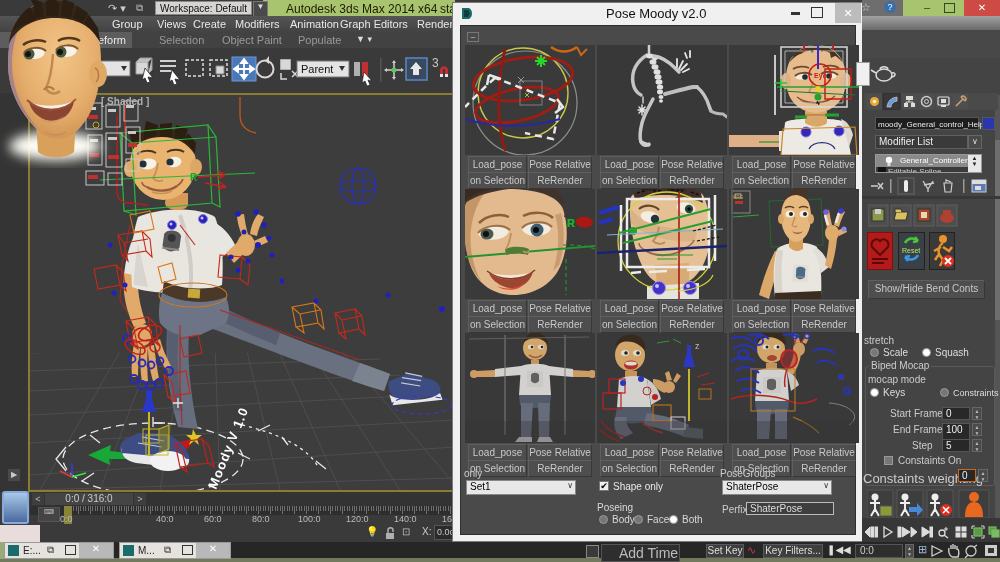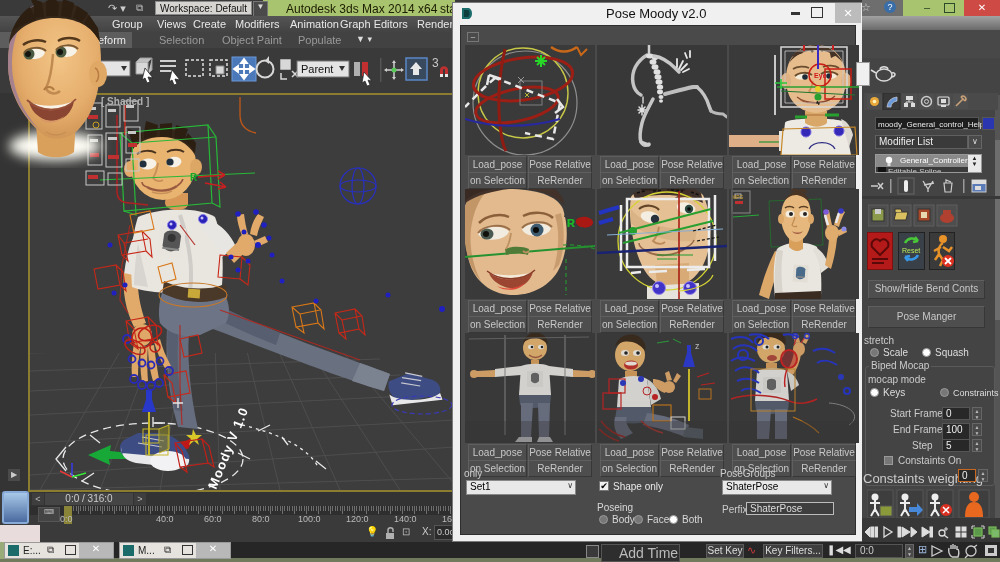--- a/index.html
+++ b/index.html
@@ -1221,21 +1221,20 @@
   <div class="a" style="left:67px;top:232px;width:26px;height:38px;background:#3a3a3a;border:1px solid #222;box-sizing:border-box;">
     <svg width="24" height="36" viewBox="0 0 24 36">
       <circle cx="13" cy="6" r="4" fill="#e8922a"></circle>
       <path d="M13 10 C9 12 8 17 9 21 L13 27 L10 33 M9 21 L5 27 M11 14 L4 18 M13 14 L19 18 L22 14" stroke="#e8922a" stroke-width="2.5" fill="none"></path>
       <circle cx="18" cy="28" r="6" fill="#e03020"></circle>
           <path d="M15 25 L21 31 M21 25 L15 31" stroke="#fff" stroke-width="1.8"></path>
     </svg>
   </div>
 
   <div class="a btn" style="left:6px;top:280px;width:115px;height:17px;font-size:10px;line-height:16px;">Show/Hide Bend Conts</div>
-  <div class="a btn" style="left:6px;top:306px;width:115px;height:20px;font-size:10px;line-height:19px;">Pose Manger</div>
 
   <div class="a" style="left:2px;top:335px;color:#ccc;font-size:10px;">stretch</div>
   <div class="a" style="left:8px;top:348px;width:9px;height:9px;border-radius:50%;background:#777;border:1px solid #999;box-sizing:border-box;"></div>
   <div class="a" style="left:21px;top:347px;color:#ddd;font-size:10px;">Scale</div>
   <div class="a" style="left:60px;top:348px;width:9px;height:9px;border-radius:50%;background:#fff;border:1px solid #999;box-sizing:border-box;"></div>
   <div class="a" style="left:73px;top:347px;color:#ddd;font-size:10px;">Squash</div>
 
   <div class="a" style="left:3px;top:366px;width:130px;height:120px;border:1px solid #5a5a5a;border-radius:3px;box-sizing:border-box;"></div>
   <div class="a" style="left:7px;top:360px;background:#444;color:#ccc;font-size:10px;padding:0 2px;">Biped Mocap</div>
   <div class="a" style="left:6px;top:374px;color:#ccc;font-size:10px;">mocap mode</div>

